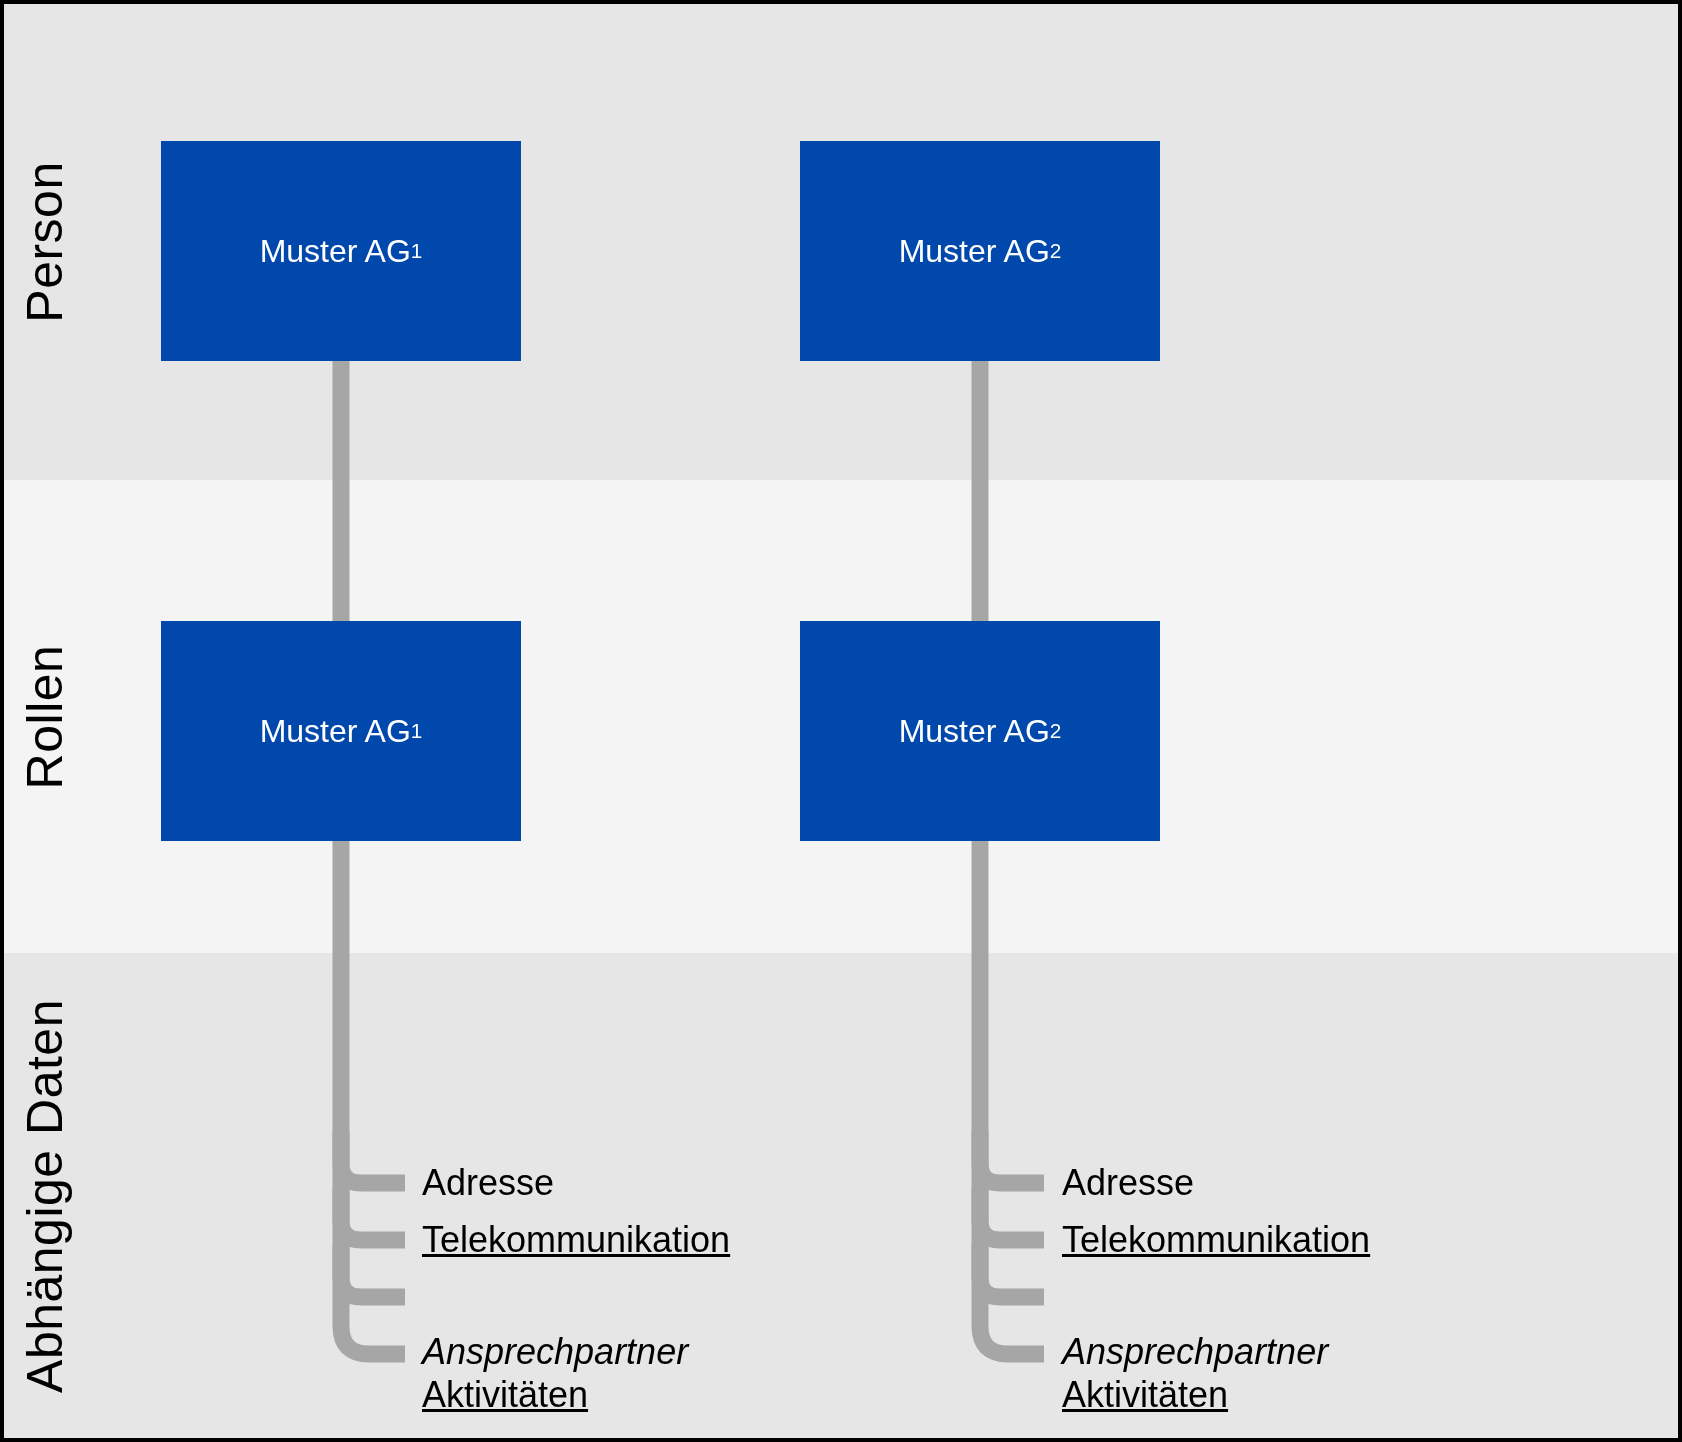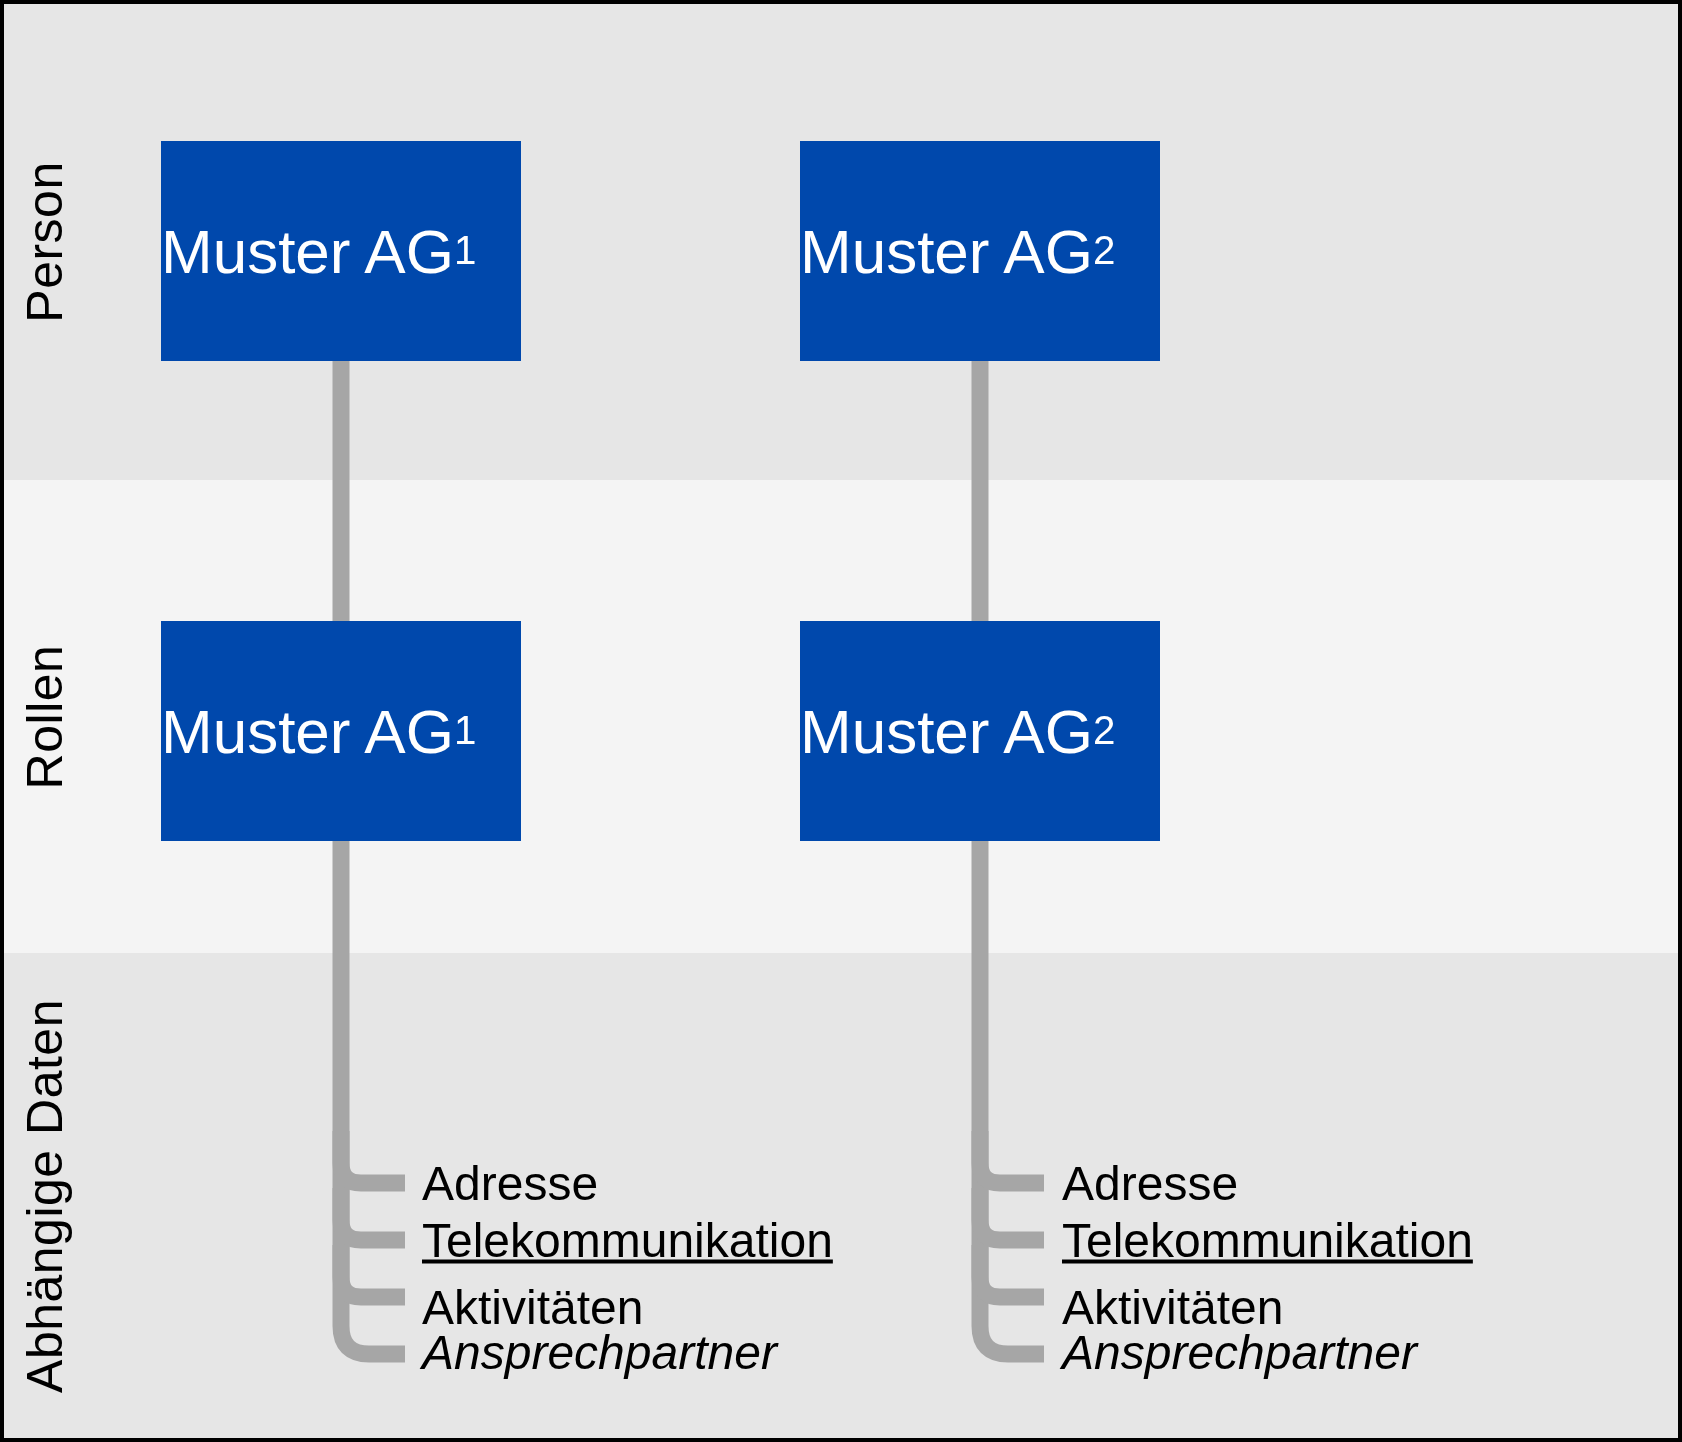--- a/index.html
+++ b/index.html
@@ -54,46 +54,46 @@
   }
 
   .node-box {
     position: absolute;
     width: 360px;
     height: 220px;
     background: var(--box-blue, #0048ac);
     color: var(--box-text, #fff);
     display: flex;
     align-items: center;
-    justify-content: flex-start;
-    font-size: 62px;
+    justify-content: center;
+    font-size: 32px;
     z-index: 2;
     white-space: nowrap;
   }
   .node-box .sub { font-size: 0.65em; }
 
   .node-box.p1 { left: 157px; top: 137px; }
   .node-box.p2 { left: 796px; top: 137px; }
   .node-box.r1 { left: 157px; top: 617px; }
   .node-box.r2 { left: 796px; top: 617px; }
 
   .dep-label {
     position: absolute;
     transform: translateY(-50%);
-    font-size: 48px;
+    font-size: 36px;
     color: var(--label-black, #000);
     white-space: nowrap;
     z-index: 2;
   }
   .dep-label.c1 { left: 418px; }
   .dep-label.c2 { left: 1058px; }
   .dep-label.row0 { top: 1179px; }
   .dep-label.row1 { top: 1236px; text-decoration: underline; }
   .dep-label.row2 { top: 1348px; font-style: italic; }
-  .dep-label.row3 { top: 1303px; }
+  .dep-label.row3 { top: 1391px; text-decoration: underline; }
 </style>
 </head>
 <body>
 
 <div class="canvas">
 
   <div class="band b1"></div>
   <div class="band b2"></div>
   <div class="band b3"></div>
 

